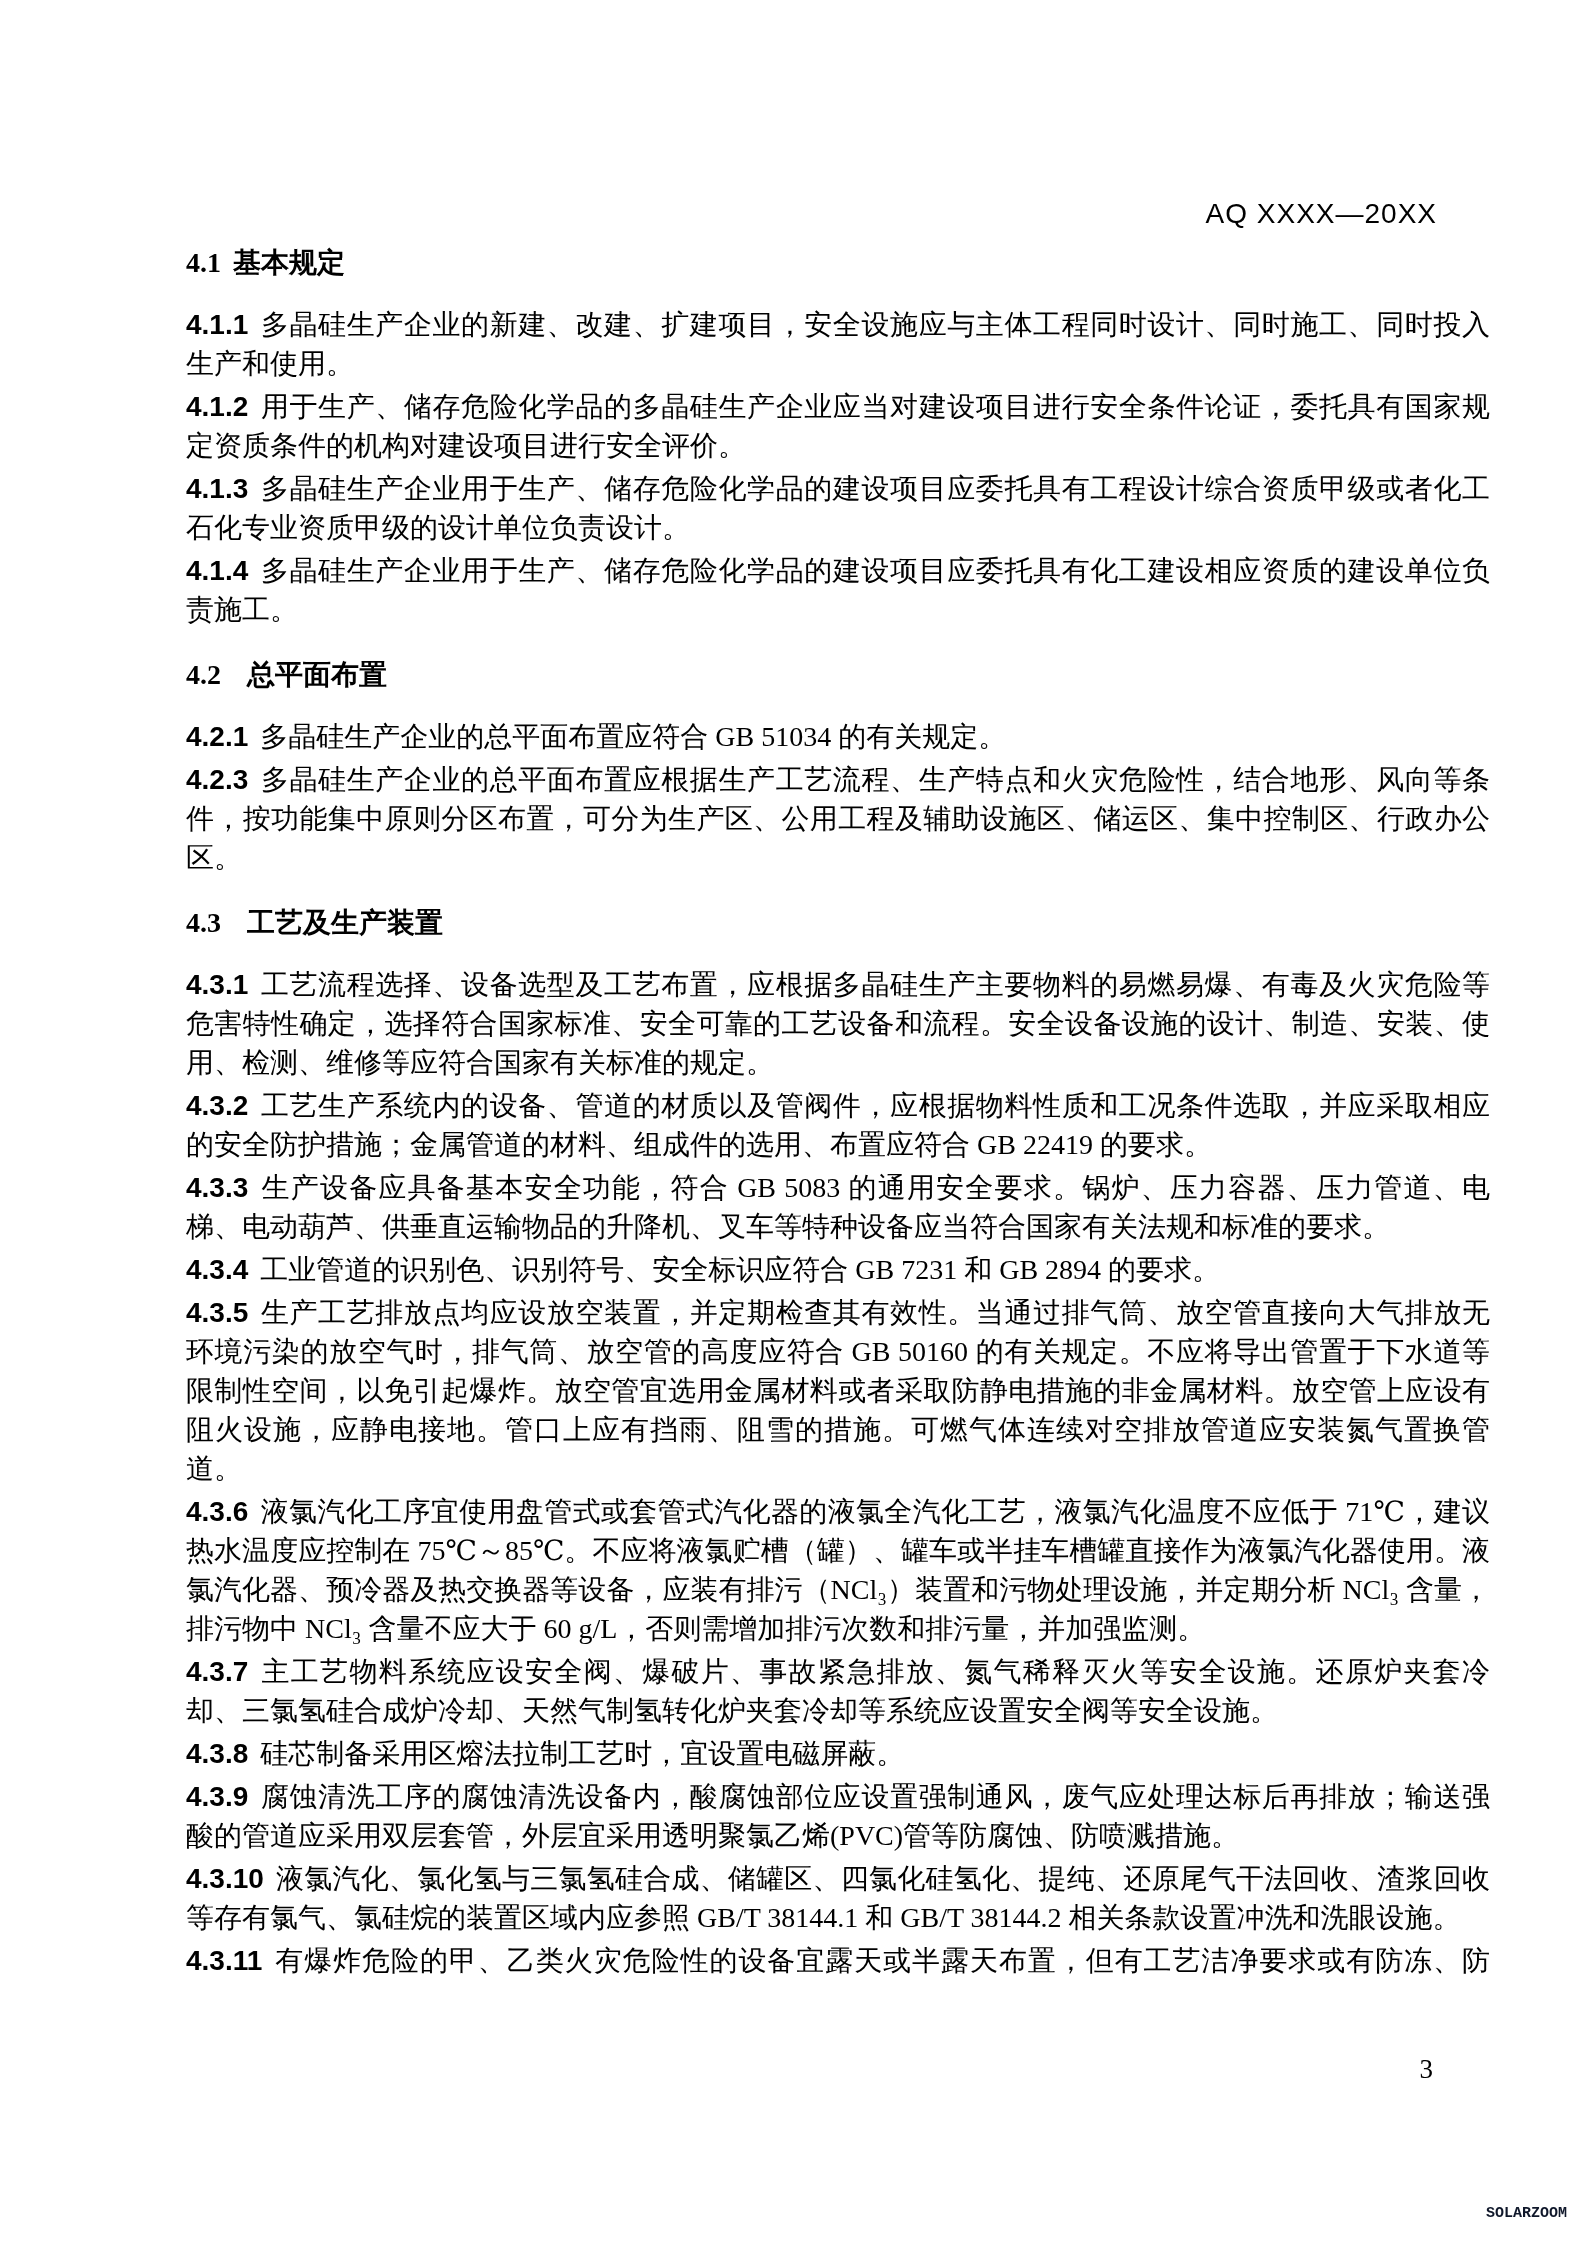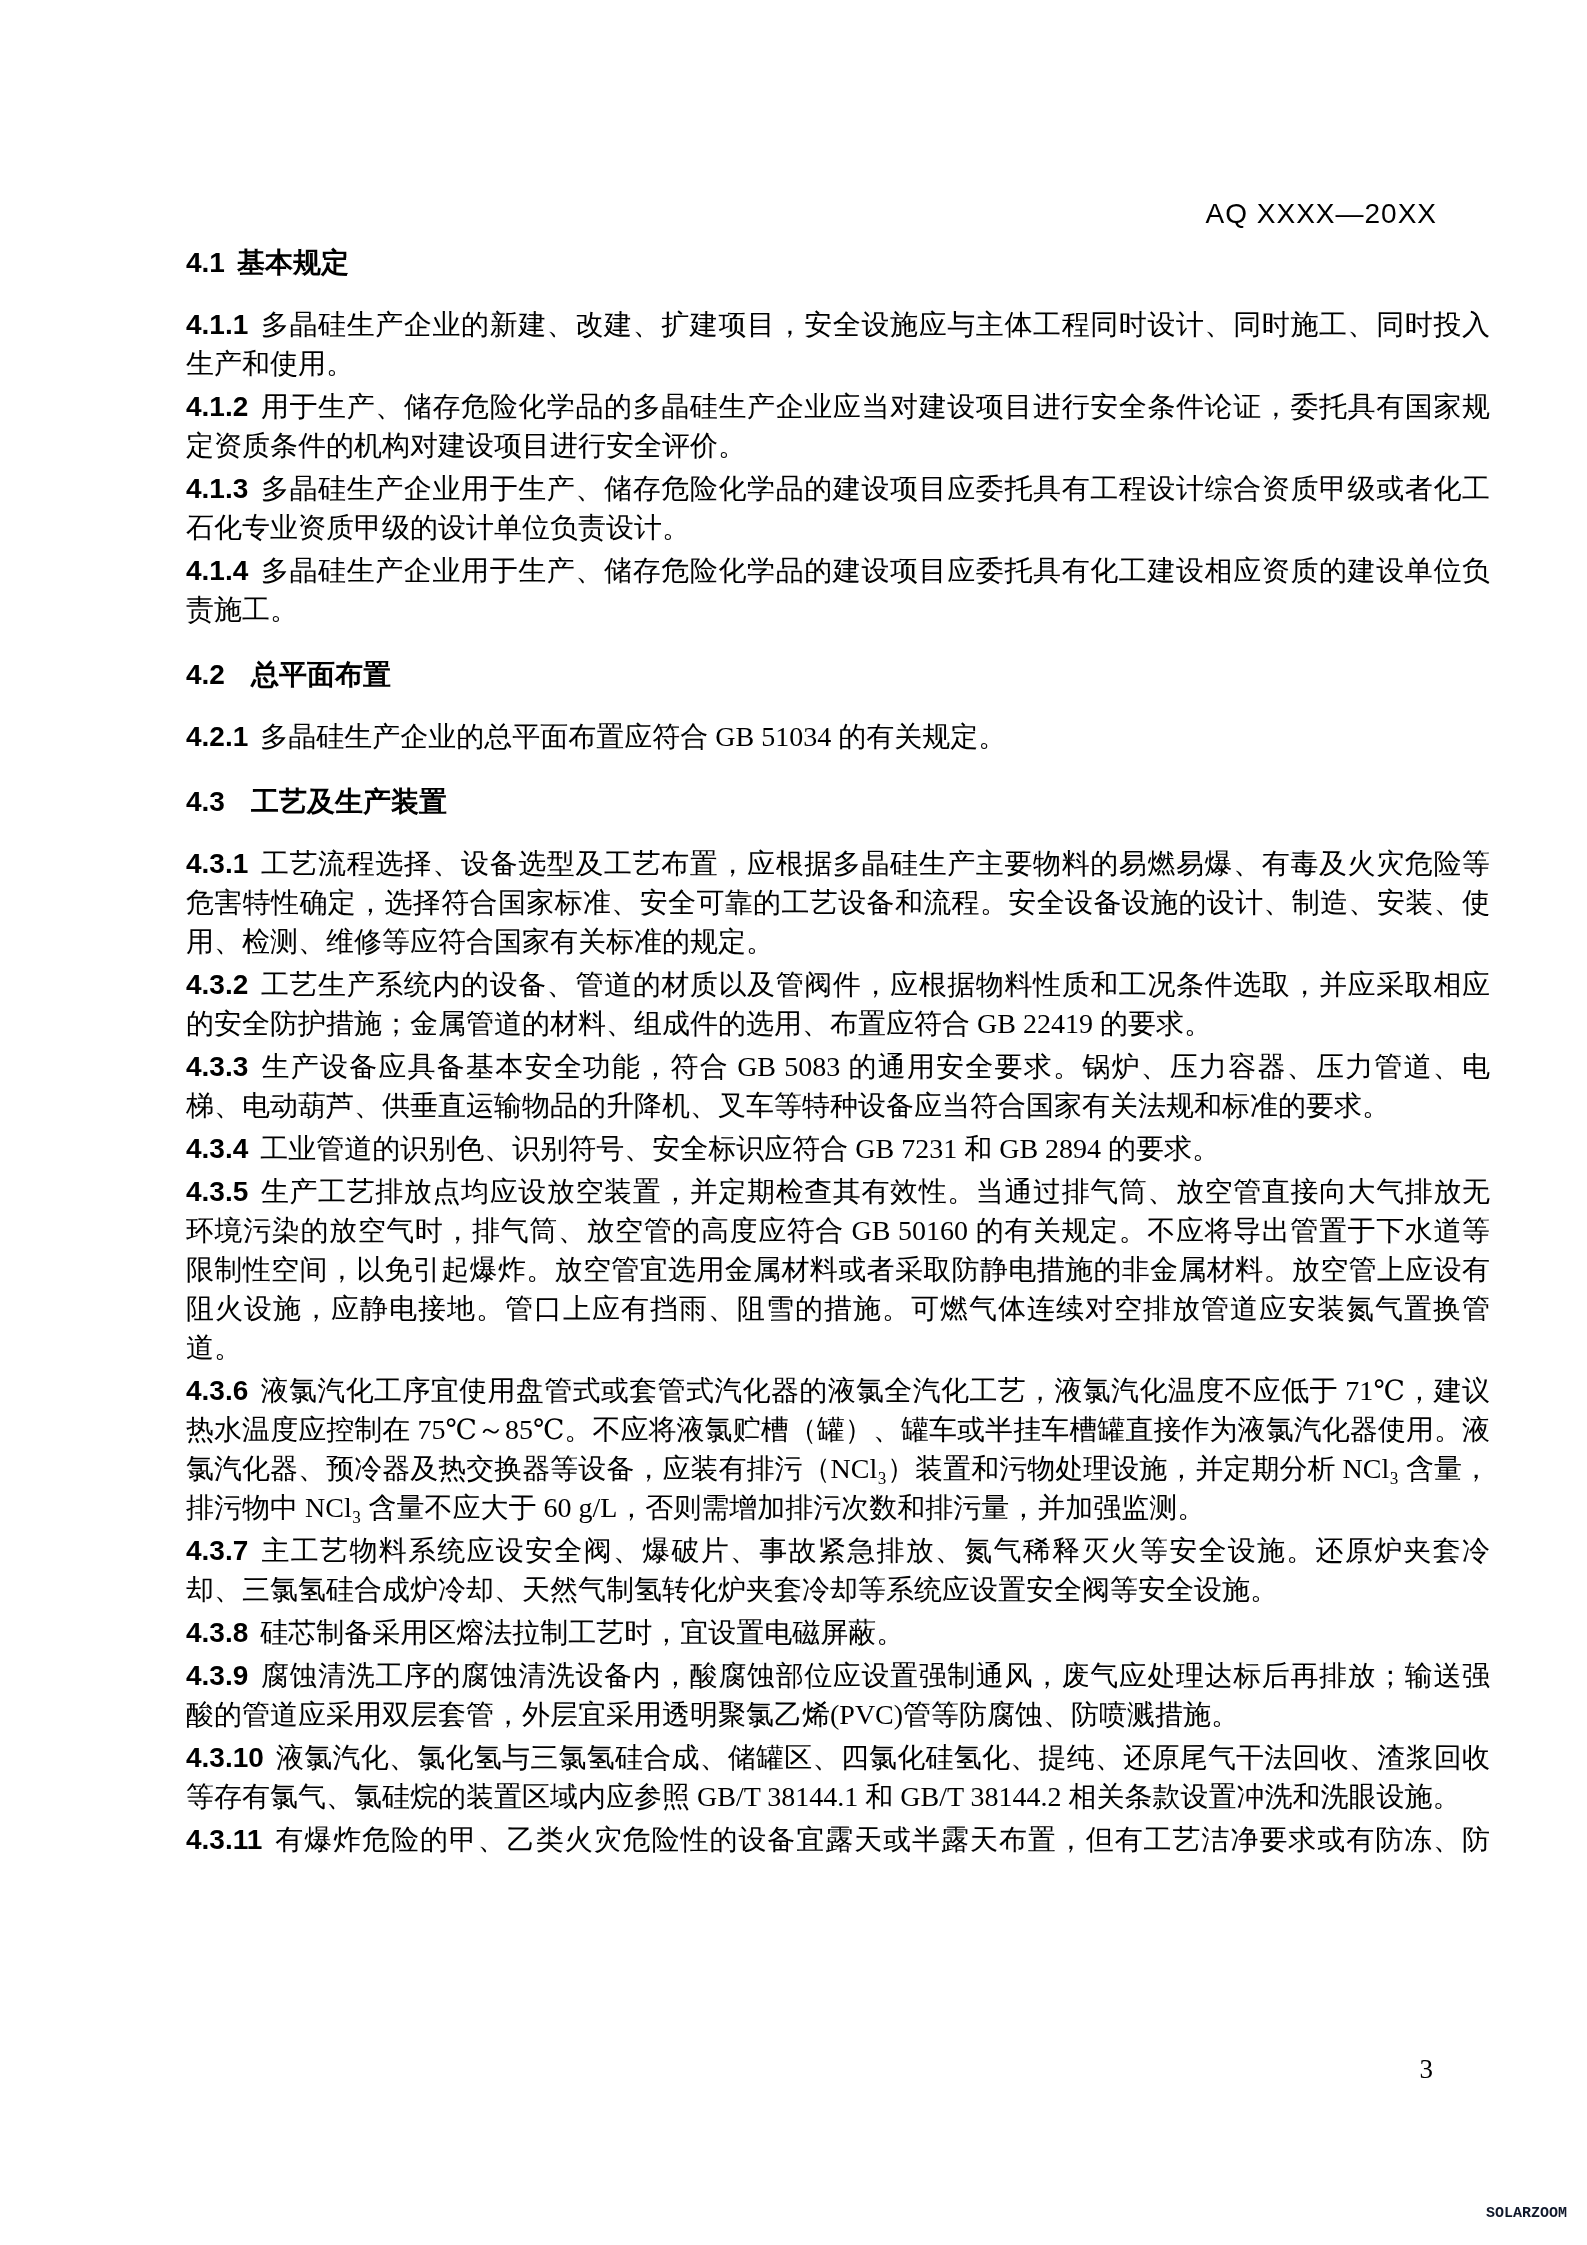--- a/index.html
+++ b/index.html
@@ -29,21 +29,21 @@
     width: 1304px;
   }
   .sec {
     margin: 26px 0 23px 0;
     font-family: "Liberation Sans", "DejaVu Sans", sans-serif;
     font-weight: bold;
     font-size: 28px;
     line-height: 39px;
   }
   .sec.first { margin-top: 0; }
-  .sec .num { margin-right: 26px; font-family: Liberation Sans, sans-serif; text-align: right; }
+  .sec .num { margin-right: 26px; font-family: Liberation Serif, serif; text-align: right; }
   .sec.first .num { margin-right: 12px; }
   .clause {
     margin: 4px 0 0 0;
     font-size: 28px;
     line-height: 39px;
     text-align: justify;
   }
   .clause .num {
     font-family: "Liberation Sans", "DejaVu Sans", sans-serif;
     font-weight: bold;
@@ -86,20 +86,21 @@
 
     <p class="clause"><span class="num">4.1.3</span><span class="txt">多晶硅生产企业用于生产、储存危险化学品的建设项目应委托具有工程设计综合资质甲级或者化工石化专业资质甲级的设计单位负责设计。</span></p>
 
     <p class="clause"><span class="num">4.1.4</span><span class="txt">多晶硅生产企业用于生产、储存危险化学品的建设项目应委托具有化工建设相应资质的建设单位负责施工。</span></p>
 
     <h2 class="sec"><span class="num">4.2</span><span class="title">总平面布置</span></h2>
 
     <p class="clause"><span class="num">4.2.1</span><span class="txt">多晶硅生产企业的总平面布置应符合 GB 51034 的有关规定。</span></p>
 
 
+    <p class="clause"><span class="num">4.2.3</span><span class="txt">多晶硅生产企业的总平面布置应根据生产工艺流程、生产特点和火灾危险性，结合地形、风向等条件，按功能集中原则分区布置，可分为生产区、公用工程及辅助设施区、储运区、集中控制区、行政办公区。</span></p>
 
     <h2 class="sec"><span class="num">4.3</span><span class="title">工艺及生产装置</span></h2>
 
     <p class="clause"><span class="num">4.3.1</span><span class="txt">工艺流程选择、设备选型及工艺布置，应根据多晶硅生产主要物料的易燃易爆、有毒及火灾危险等危害特性确定，选择符合国家标准、安全可靠的工艺设备和流程。安全设备设施的设计、制造、安装、使用、检测、维修等应符合国家有关标准的规定。</span></p>
 
     <p class="clause"><span class="num">4.3.2</span><span class="txt">工艺生产系统内的设备、管道的材质以及管阀件，应根据物料性质和工况条件选取，并应采取相应的安全防护措施；金属管道的材料、组成件的选用、布置应符合 GB 22419 的要求。</span></p>
 
     <p class="clause"><span class="num">4.3.3</span><span class="txt">生产设备应具备基本安全功能，符合 GB 5083 的通用安全要求。锅炉、压力容器、压力管道、电梯、电动葫芦、供垂直运输物品的升降机、叉车等特种设备应当符合国家有关法规和标准的要求。</span></p>
 
     <p class="clause"><span class="num">4.3.4</span><span class="txt">工业管道的识别色、识别符号、安全标识应符合 GB 7231 和 GB 2894 的要求。</span></p>

